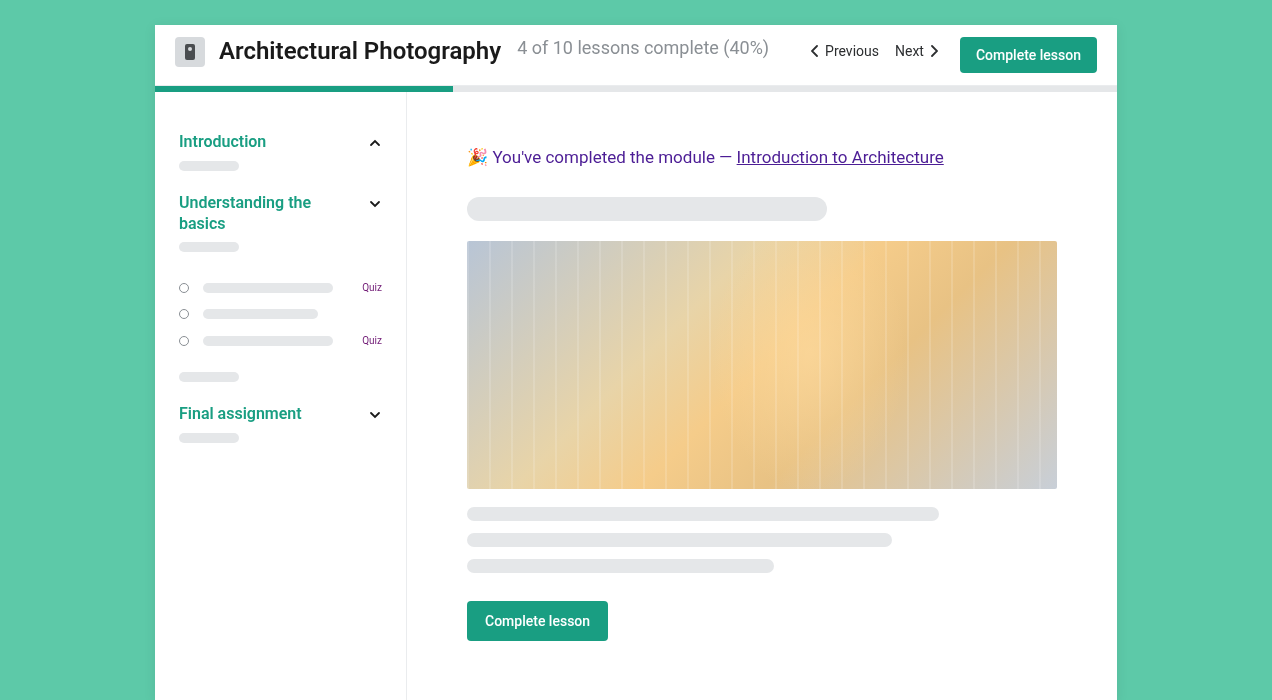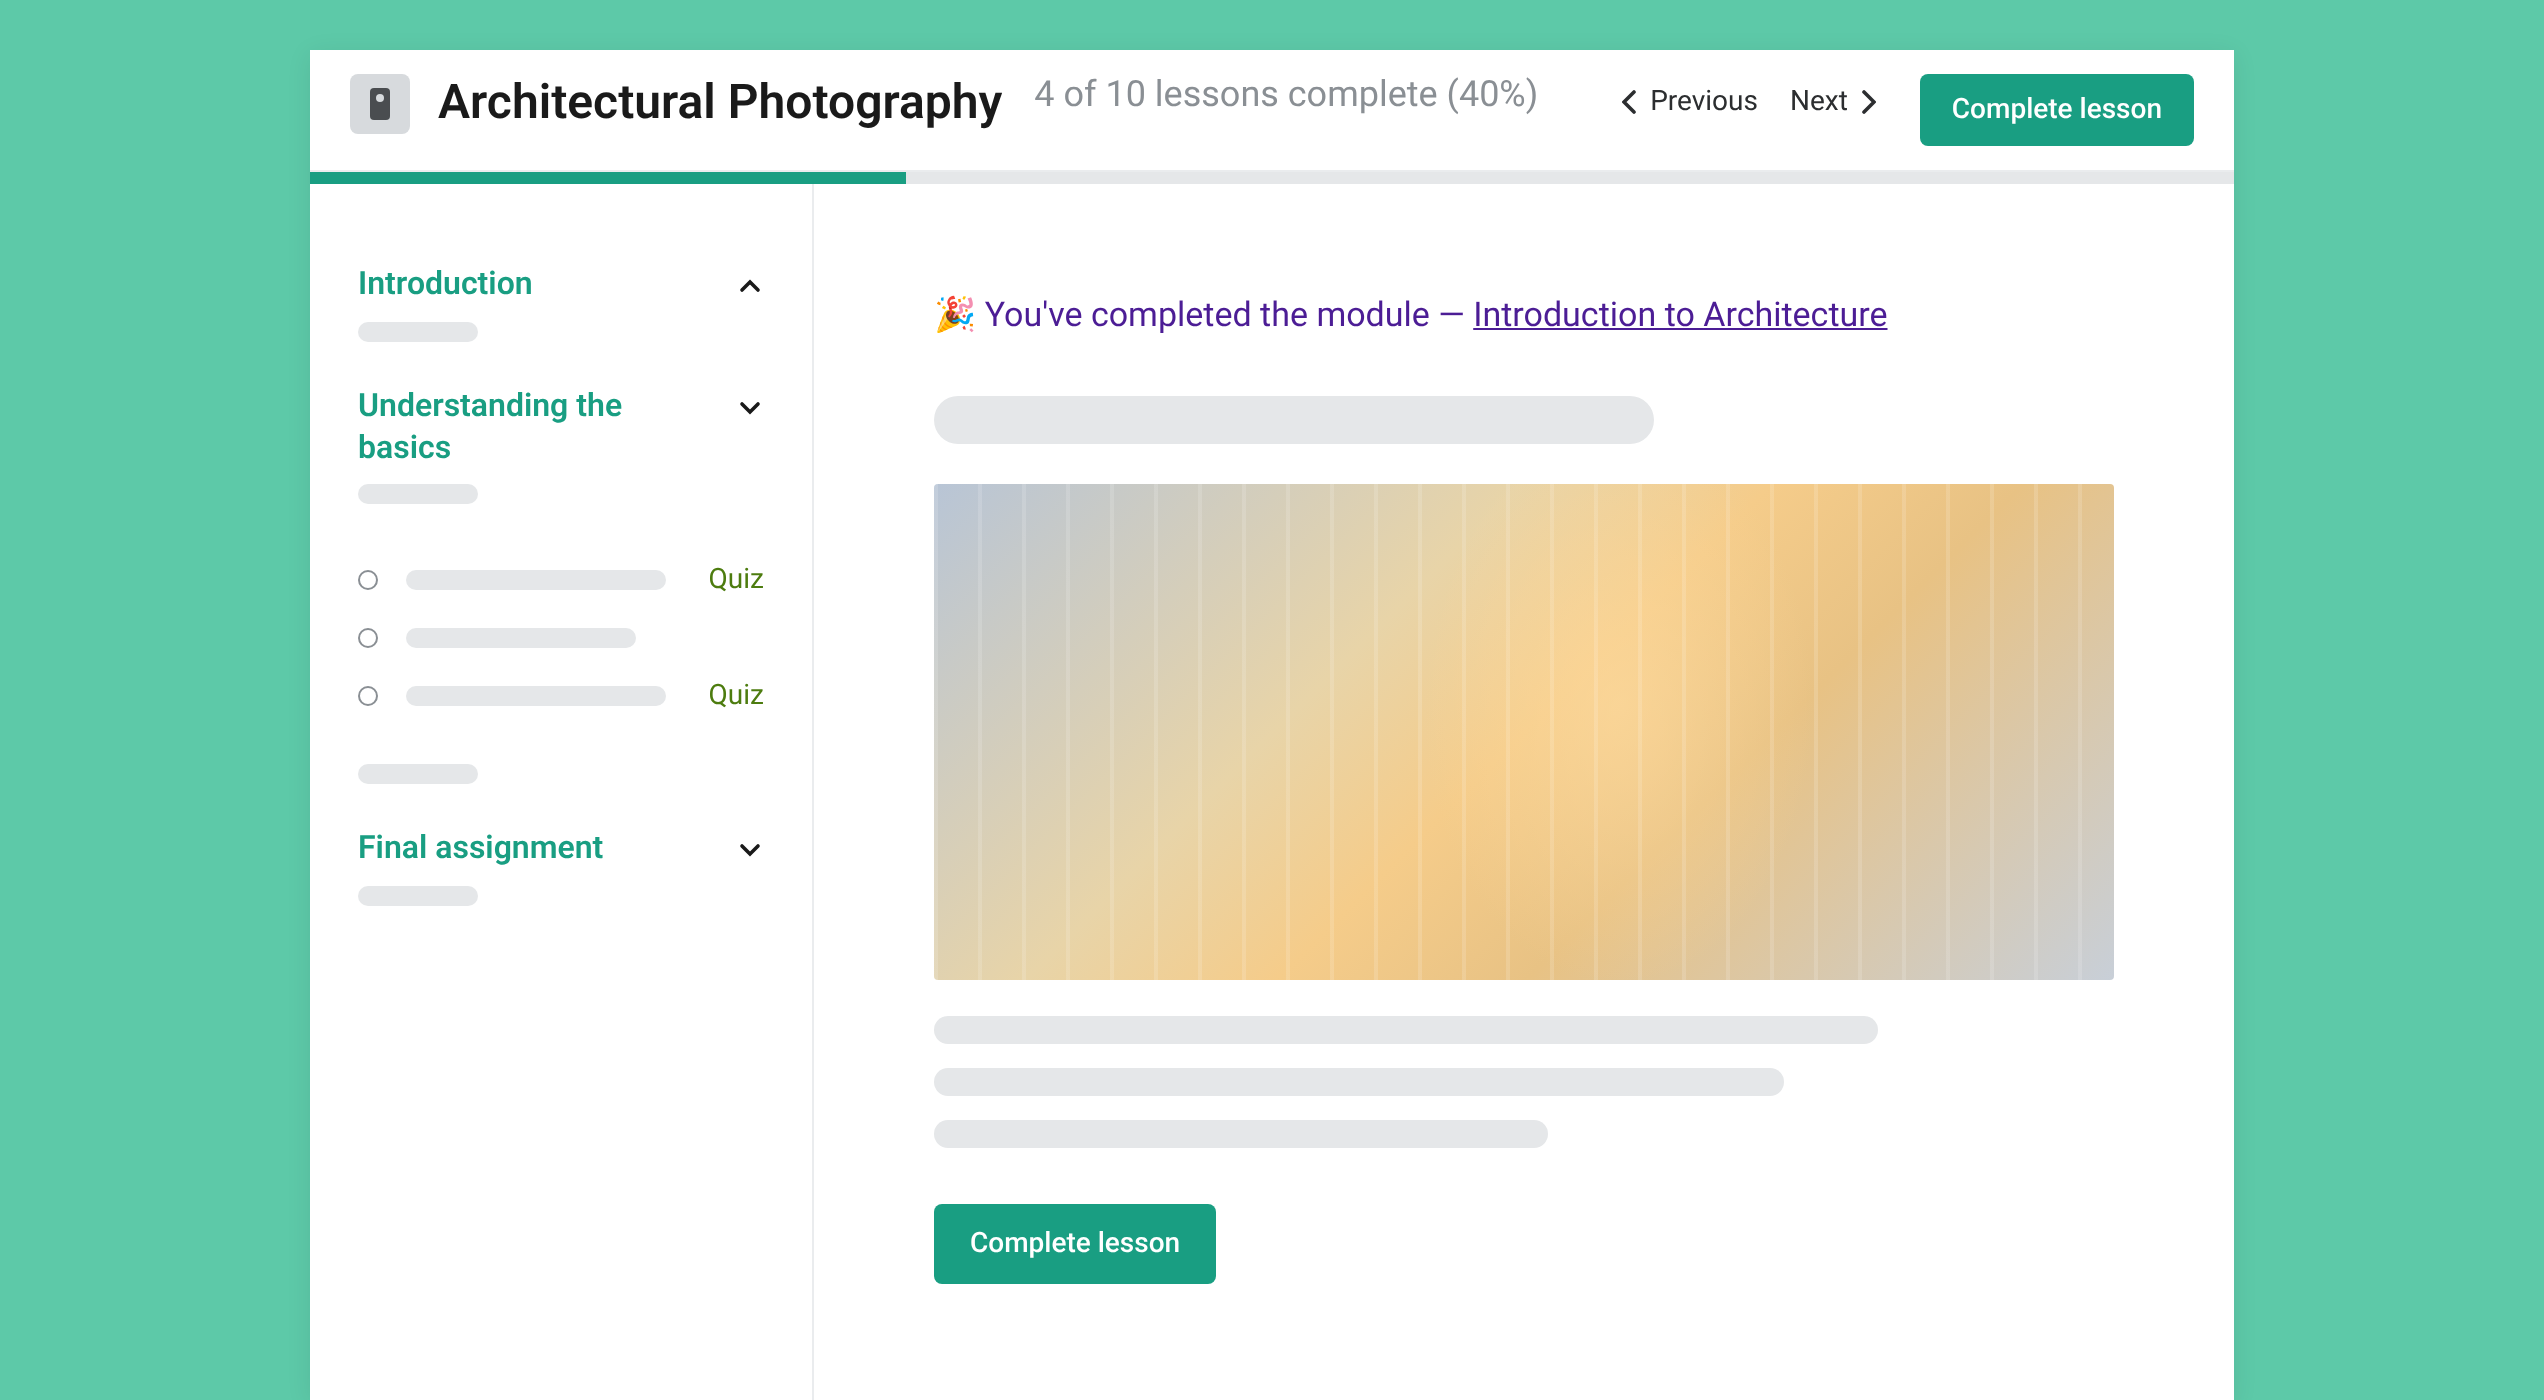--- a/index.html
+++ b/index.html
@@ -26,21 +26,21 @@
 .body { flex:1; display:flex; overflow:hidden; }
 .sidebar { width:252px; border-right:1px solid #eaecee; padding:40px 0 0 0; overflow-y:auto; }
 .module { padding:0 24px 22px 24px; }
 .module-header { display:flex; align-items:flex-start; justify-content:space-between; cursor:pointer; }
 .module-title { font-size:16px; font-weight:600; color:#199e82; line-height:1.3; max-width:180px; }
 .chev { width:14px; height:14px; flex-shrink:0; margin-top:4px; }
 .skeleton-bar { height:10px; background:#e5e7e9; border-radius:6px; margin-top:8px; }
 .lesson-row { display:flex; align-items:center; padding:8px 24px; }
 .lesson-circle { width:10px; height:10px; border:1.5px solid #8a8f94; border-radius:50%; margin-right:14px; flex-shrink:0; }
 .lesson-bar { height:10px; background:#e5e7e9; border-radius:6px; flex:1; max-width:130px; }
-.lesson-tag { font-size:14px; color:#4d7c0f; margin-left:auto; }
+.lesson-tag { font-size:10px; color:#701a75; margin-left:auto; }
 
 
 .main { flex:1; padding:55px 60px 40px 60px; overflow-y:auto; }
 .completion-line { font-size:17px; color:#4c1d95; margin-bottom:30px; }
 .completion-line .link { text-decoration:underline; }
 .pill { height:24px; background:#e5e7e9; border-radius:14px; width:360px; margin-bottom:20px; }
 .hero-img { width:100%; height:248px; border-radius:2px; margin-bottom:18px; background:linear-gradient(135deg,#b8c5d6 0%,#e8d4a8 35%,#f5cc8a 50%,#e8c284 65%,#c8cfd8 100%); position:relative; overflow:hidden; }
 .hero-img::before { content:""; position:absolute; inset:0; background:
   repeating-linear-gradient(90deg, rgba(255,255,255,0.15) 0 2px, transparent 2px 22px),
   radial-gradient(ellipse 140px 200px at 58% 45%, rgba(255,220,160,0.6), transparent 70%);

